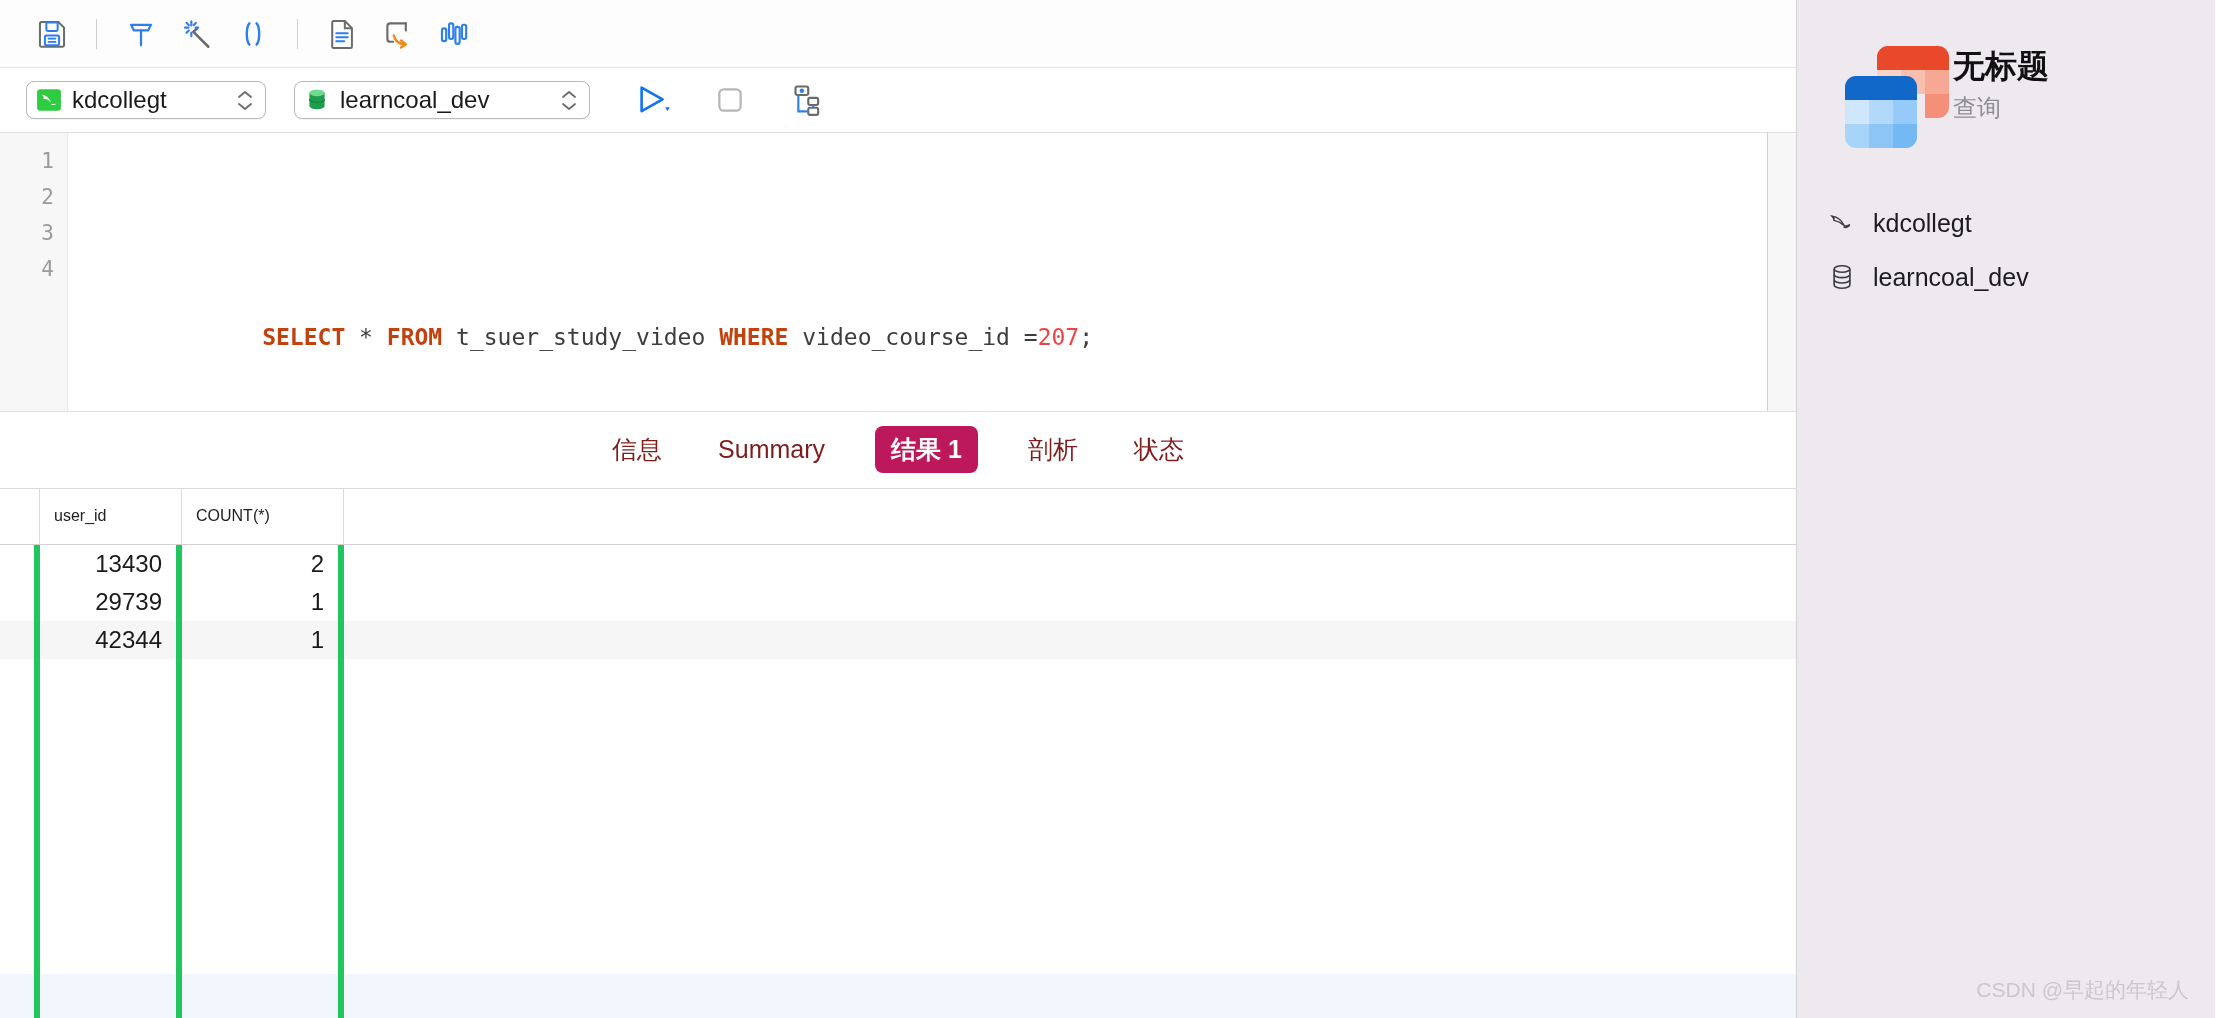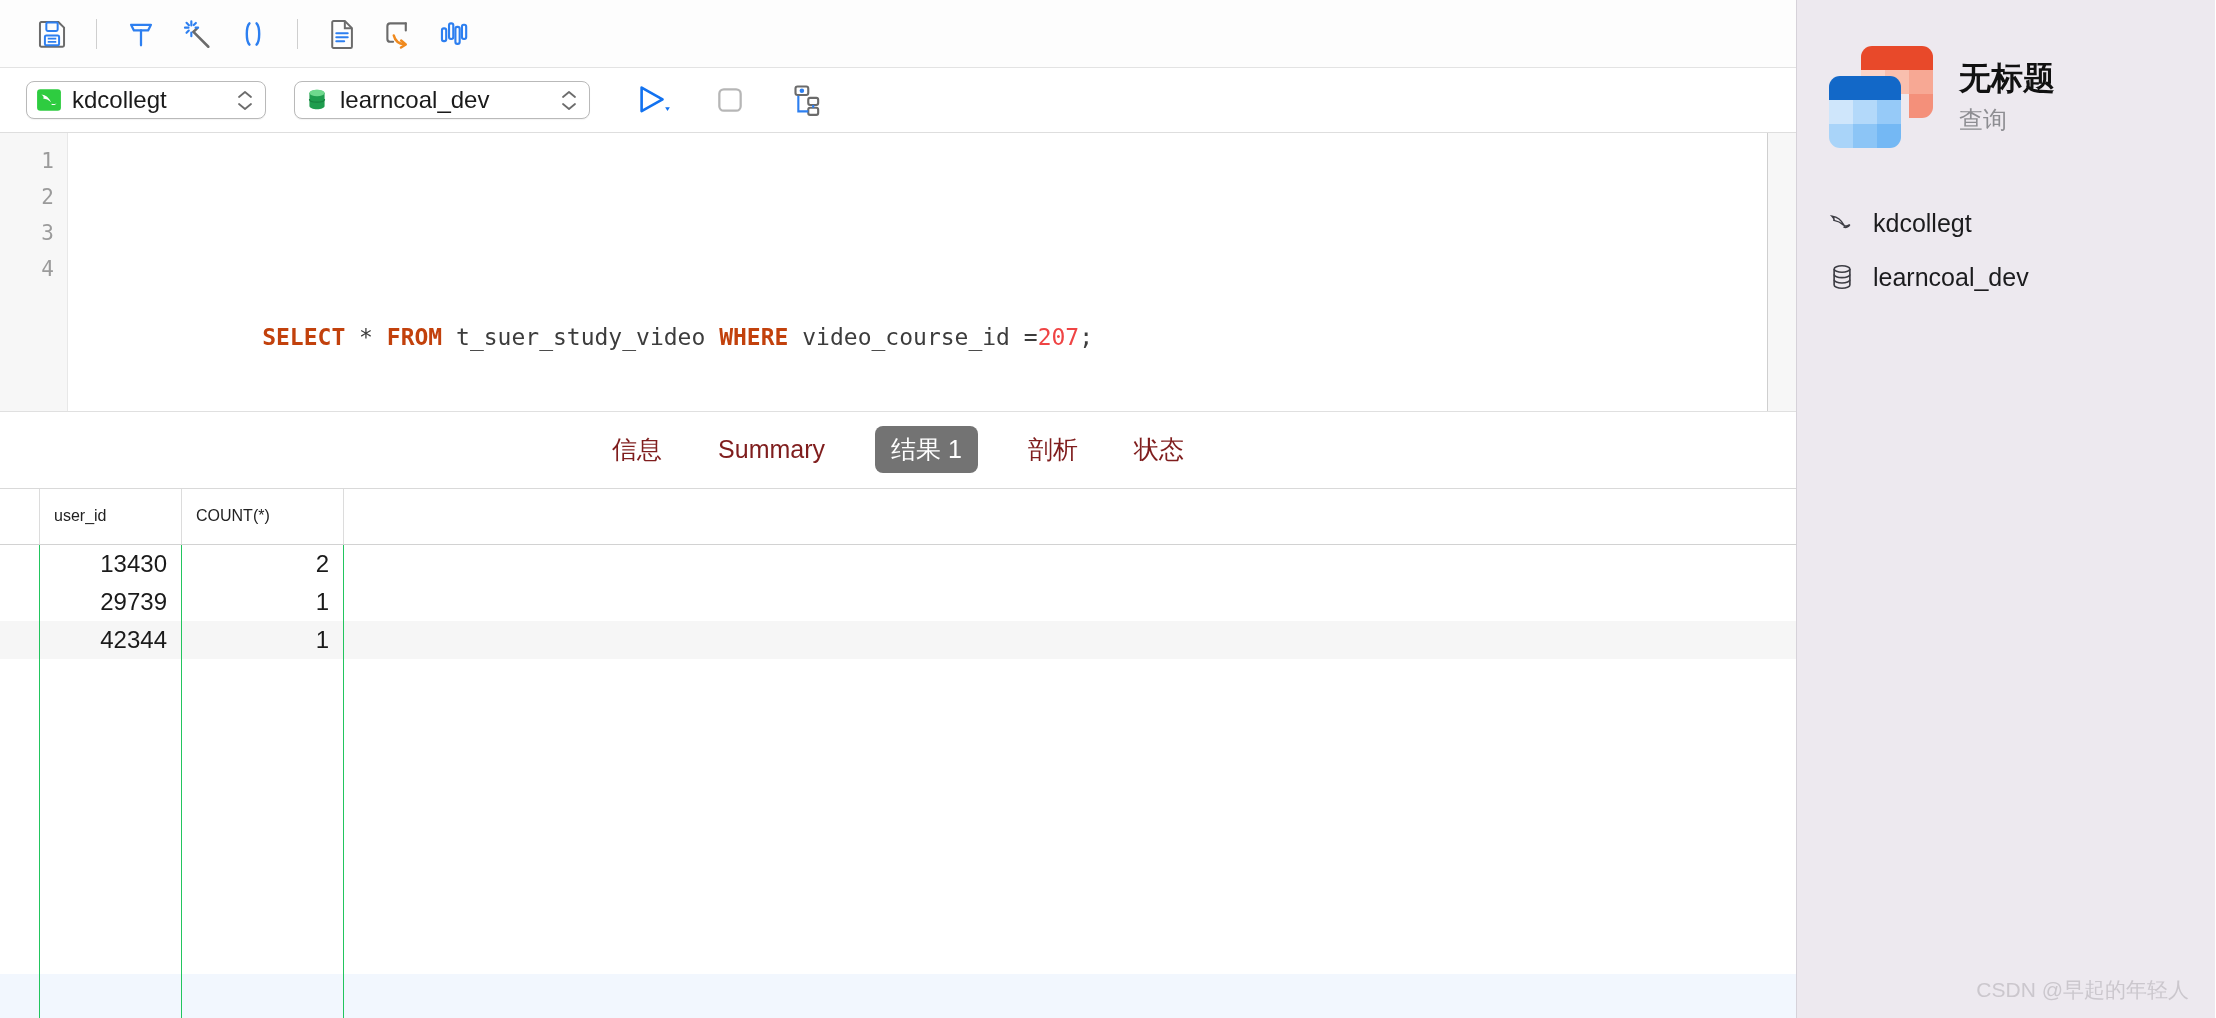--- a/index.html
+++ b/index.html
@@ -106,58 +106,58 @@
     display: flex; align-items: center; justify-content: center;
     gap: 44px; background: #ffffff;
     border-top: 1px solid #e0e0e0;
     border-bottom: 1px solid #d9d9d9;
   }
   .tab {
     font-size: 25px; color: #7f1d1d; cursor: pointer;
     padding: 7px 6px; border-radius: 8px; white-space: nowrap;
   }
   .tab.active {
-    background: #737373; color: #ffffff;
-    padding: 7px 16px; font-weight: 400;
+    background: #be185d; color: #ffffff;
+    padding: 7px 16px; font-weight: 700;
   }
 
   
   .grid { flex: 1 1 auto; display: flex; flex-direction: column; background: #ffffff; }
   .grid-head {
     height: 56px; flex: 0 0 56px; display: flex;
     background: #ffffff; border-bottom: 1px solid #d2d2d2;
   }
   .gc-corner { width: 40px; flex: 0 0 40px; border-right: 1px solid #dcdcdc; }
   .gc {
     display: flex; align-items: center;
     padding: 0 14px; font-size: 16px; color: #222;
     border-right: 1px solid #dcdcdc;
   }
   .gc.c1 { width: 142px; flex: 0 0 142px; }
   .gc.c2 { width: 162px; flex: 0 0 162px; }
   .gc.c3 { flex: 1 1 auto; border-right: none; }
   .grid-row { height: 38px; flex: 0 0 38px; display: flex; }
   .grid-row.alt { background: #f6f6f6; text-align: right; }
   .grid-row.sel { background: #f2f7fe; }
-  .rc { border-right: 1px solid #22c55e; display: flex; align-items: center; }
+  .rc { border-right: 6px solid #22c55e; display: flex; align-items: center; }
   .rc.idx { width: 40px; flex: 0 0 40px; }
   .rc.v1 { width: 142px; flex: 0 0 142px; justify-content: flex-end; padding-right: 14px; }
   .rc.v2 { width: 162px; flex: 0 0 162px; justify-content: flex-end; padding-right: 14px; }
   .rc.v3 { flex: 1 1 auto; border-right: none; }
   .rc span { font-size: 24px; color: #1a1a1a; }
   .filler { flex: 1 1 auto; display: flex; flex-direction: column; }
 
   
   .side {
     width: 418px; height: 1018px;
     background: #ede9ef;
     position: relative;
     padding: 46px 0 0 0;
   }
-  .side-head { display: flex; align-items: center; gap: 22px; padding-left: 32px; }
+  .side-head { display: flex; align-items: flex-start; padding-left: 48px; }
   .applogo { position: relative; width: 108px; height: 102px; flex: 0 0 108px; }
   .sq-orange {
     position: absolute; right: 4px; top: 0;
     width: 72px; height: 72px; border-radius: 11px; overflow: hidden;
     display: grid; grid-template-columns: repeat(3,1fr); grid-template-rows: 24px repeat(2,1fr);
   }
   .sq-blue {
     position: absolute; left: 0; bottom: 0;
     width: 72px; height: 72px; border-radius: 11px; overflow: hidden;
     display: grid; grid-template-columns: repeat(3,1fr); grid-template-rows: 24px repeat(2,1fr);

